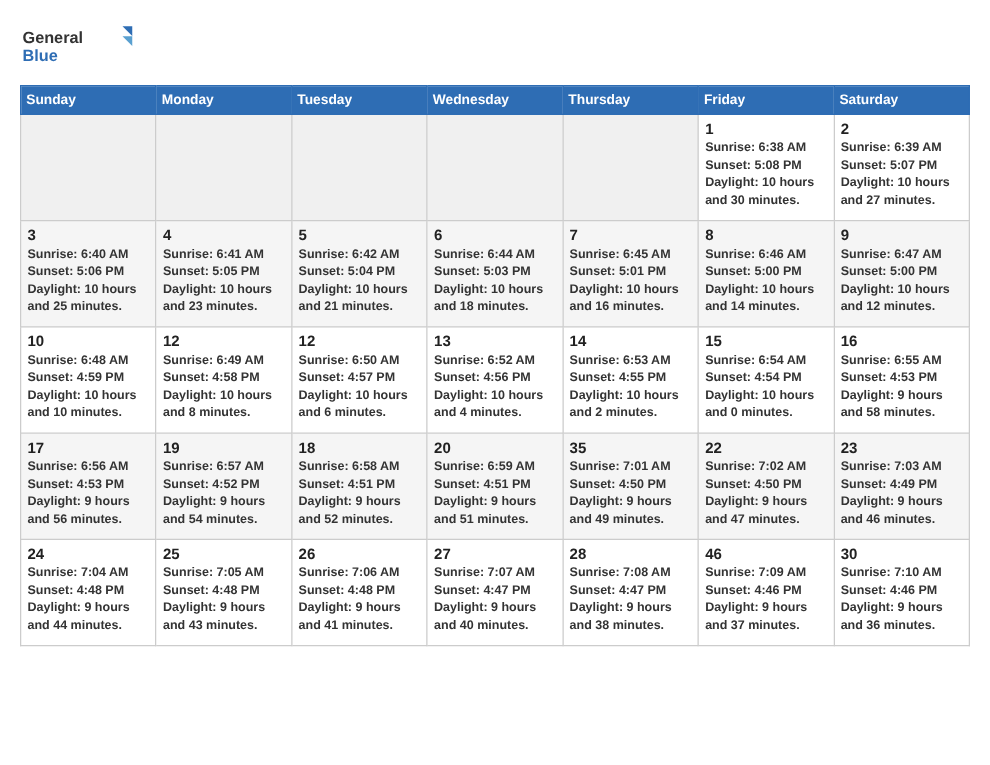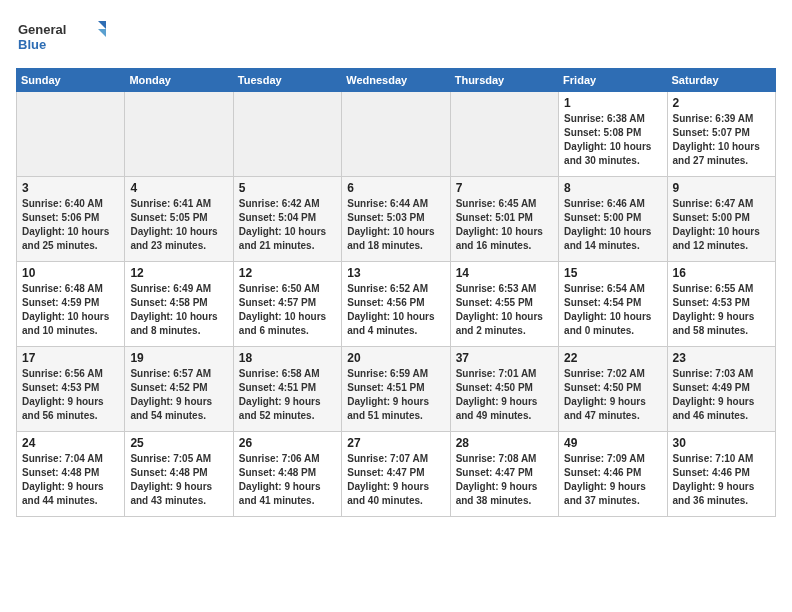--- a/index.html
+++ b/index.html
@@ -194,21 +194,21 @@
         </td>
         <td>
           <span class="day-number">18</span>
           <div class="day-info">Sunrise: 6:58 AM<br>Sunset: 4:51 PM<br>Daylight: 9 hours and 52 minutes.</div>
         </td>
         <td>
           <span class="day-number">20</span>
           <div class="day-info">Sunrise: 6:59 AM<br>Sunset: 4:51 PM<br>Daylight: 9 hours and 51 minutes.</div>
         </td>
         <td>
-          <span class="day-number">37</span>
+          <span class="day-number">35</span>
           <div class="day-info">Sunrise: 7:01 AM<br>Sunset: 4:50 PM<br>Daylight: 9 hours and 49 minutes.</div>
         </td>
         <td>
           <span class="day-number">22</span>
           <div class="day-info">Sunrise: 7:02 AM<br>Sunset: 4:50 PM<br>Daylight: 9 hours and 47 minutes.</div>
         </td>
         <td>
           <span class="day-number">23</span>
           <div class="day-info">Sunrise: 7:03 AM<br>Sunset: 4:49 PM<br>Daylight: 9 hours and 46 minutes.</div>
         </td>
@@ -228,21 +228,21 @@
         </td>
         <td>
           <span class="day-number">27</span>
           <div class="day-info">Sunrise: 7:07 AM<br>Sunset: 4:47 PM<br>Daylight: 9 hours and 40 minutes.</div>
         </td>
         <td>
           <span class="day-number">28</span>
           <div class="day-info">Sunrise: 7:08 AM<br>Sunset: 4:47 PM<br>Daylight: 9 hours and 38 minutes.</div>
         </td>
         <td>
-          <span class="day-number">49</span>
+          <span class="day-number">46</span>
           <div class="day-info">Sunrise: 7:09 AM<br>Sunset: 4:46 PM<br>Daylight: 9 hours and 37 minutes.</div>
         </td>
         <td>
           <span class="day-number">30</span>
           <div class="day-info">Sunrise: 7:10 AM<br>Sunset: 4:46 PM<br>Daylight: 9 hours and 36 minutes.</div>
         </td>
       </tr>
     </tbody>
 </table>
 

